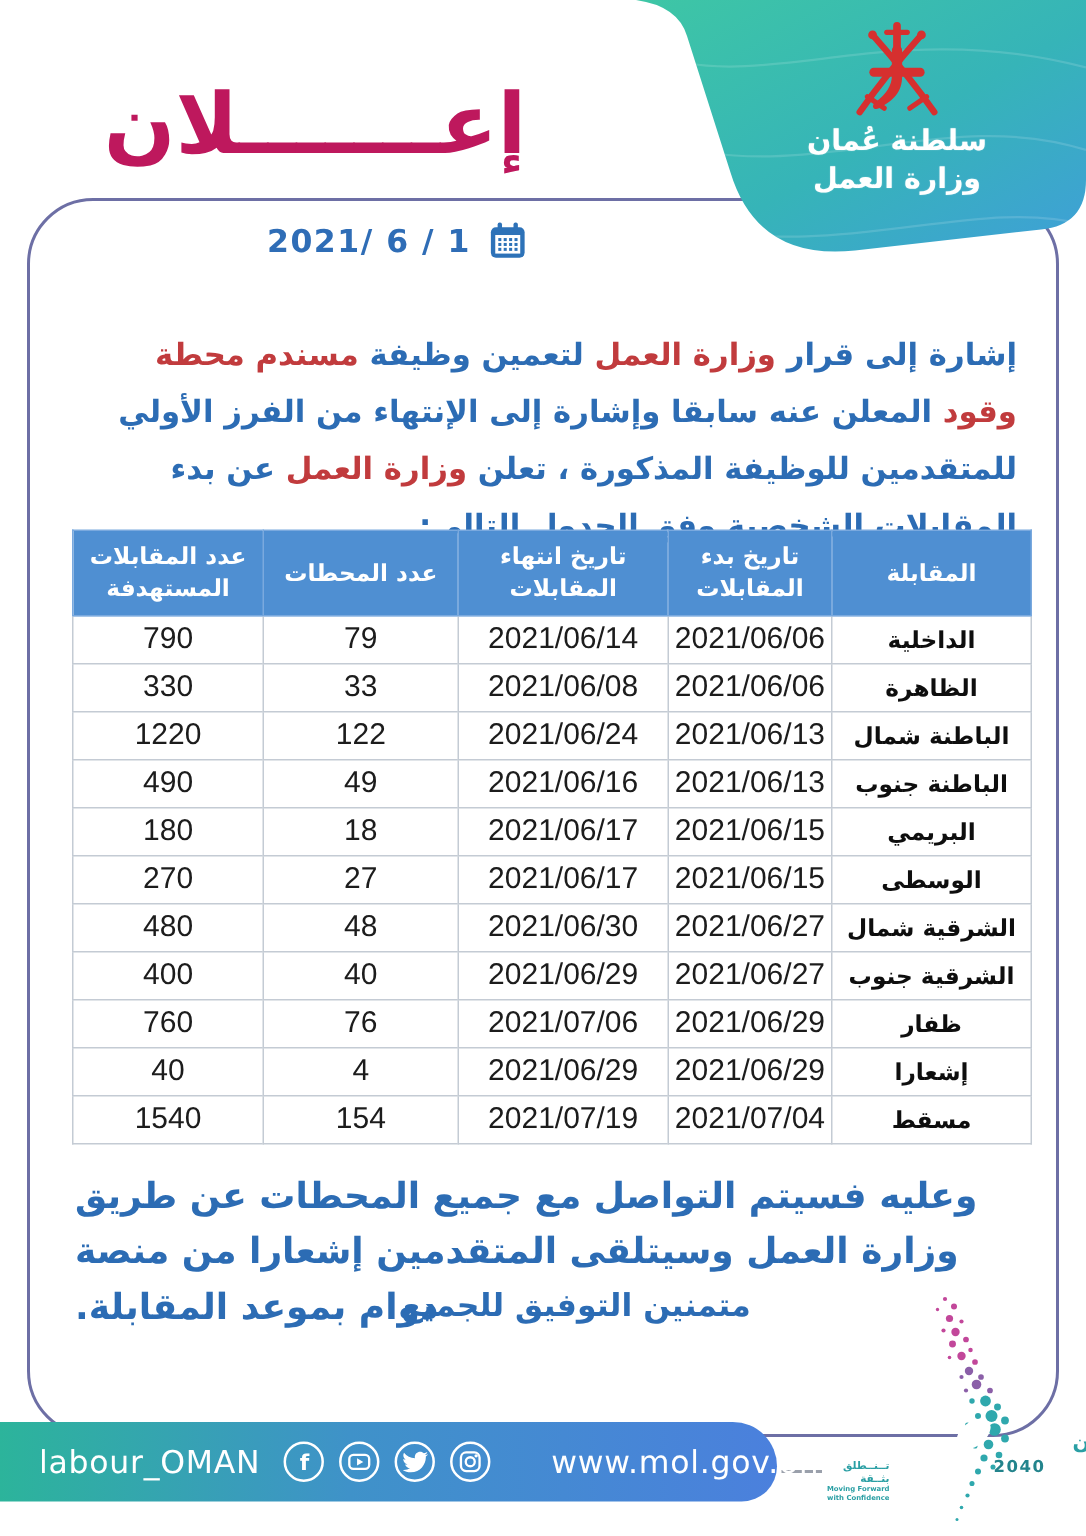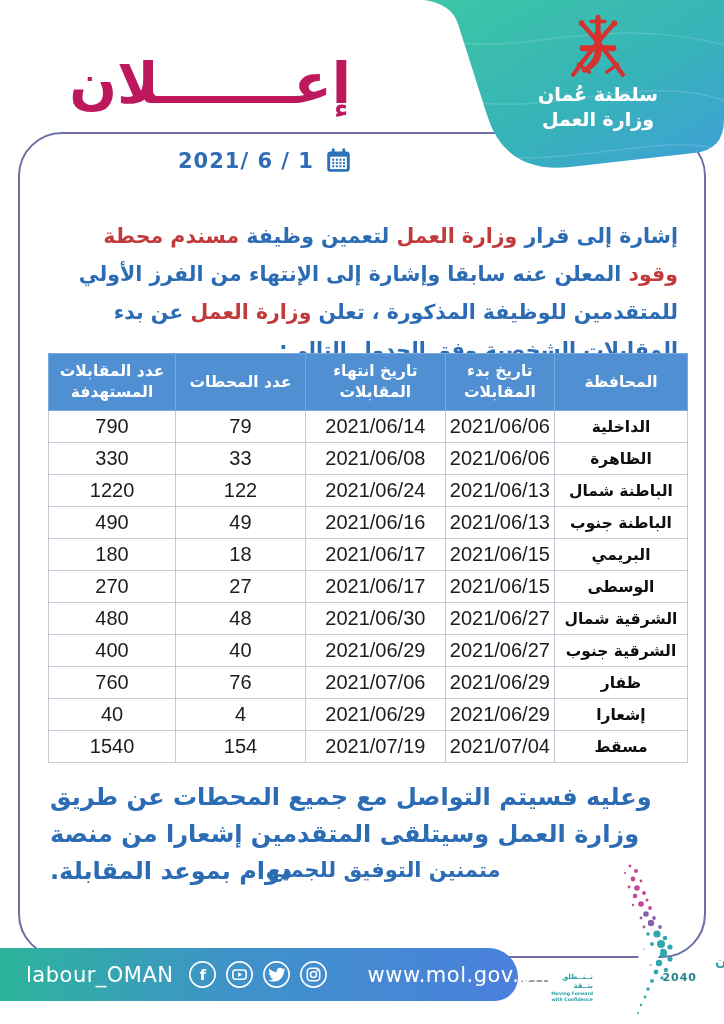--- a/index.html
+++ b/index.html
@@ -160,21 +160,21 @@
     <table>
       <colgroup>
           <col style="width:21%">
           <col style="width:16.5%">
           <col style="width:22%">
           <col style="width:20.5%">
           <col style="width:20%">
         </colgroup>
       <thead>
         <tr>
-          <th>المحافظة</th>
+          <th>المقابلة</th>
           <th>تاريخ بدء المقابلات</th>
           <th>تاريخ انتهاء المقابلات</th>
           <th>عدد المحطات</th>
           <th>عدد المقابلات المستهدفة</th>
         </tr>
       </thead>
       <tbody>
         <tr>
             <td class="gov">الداخلية</td>
             <td class="num">2021/06/06</td>

